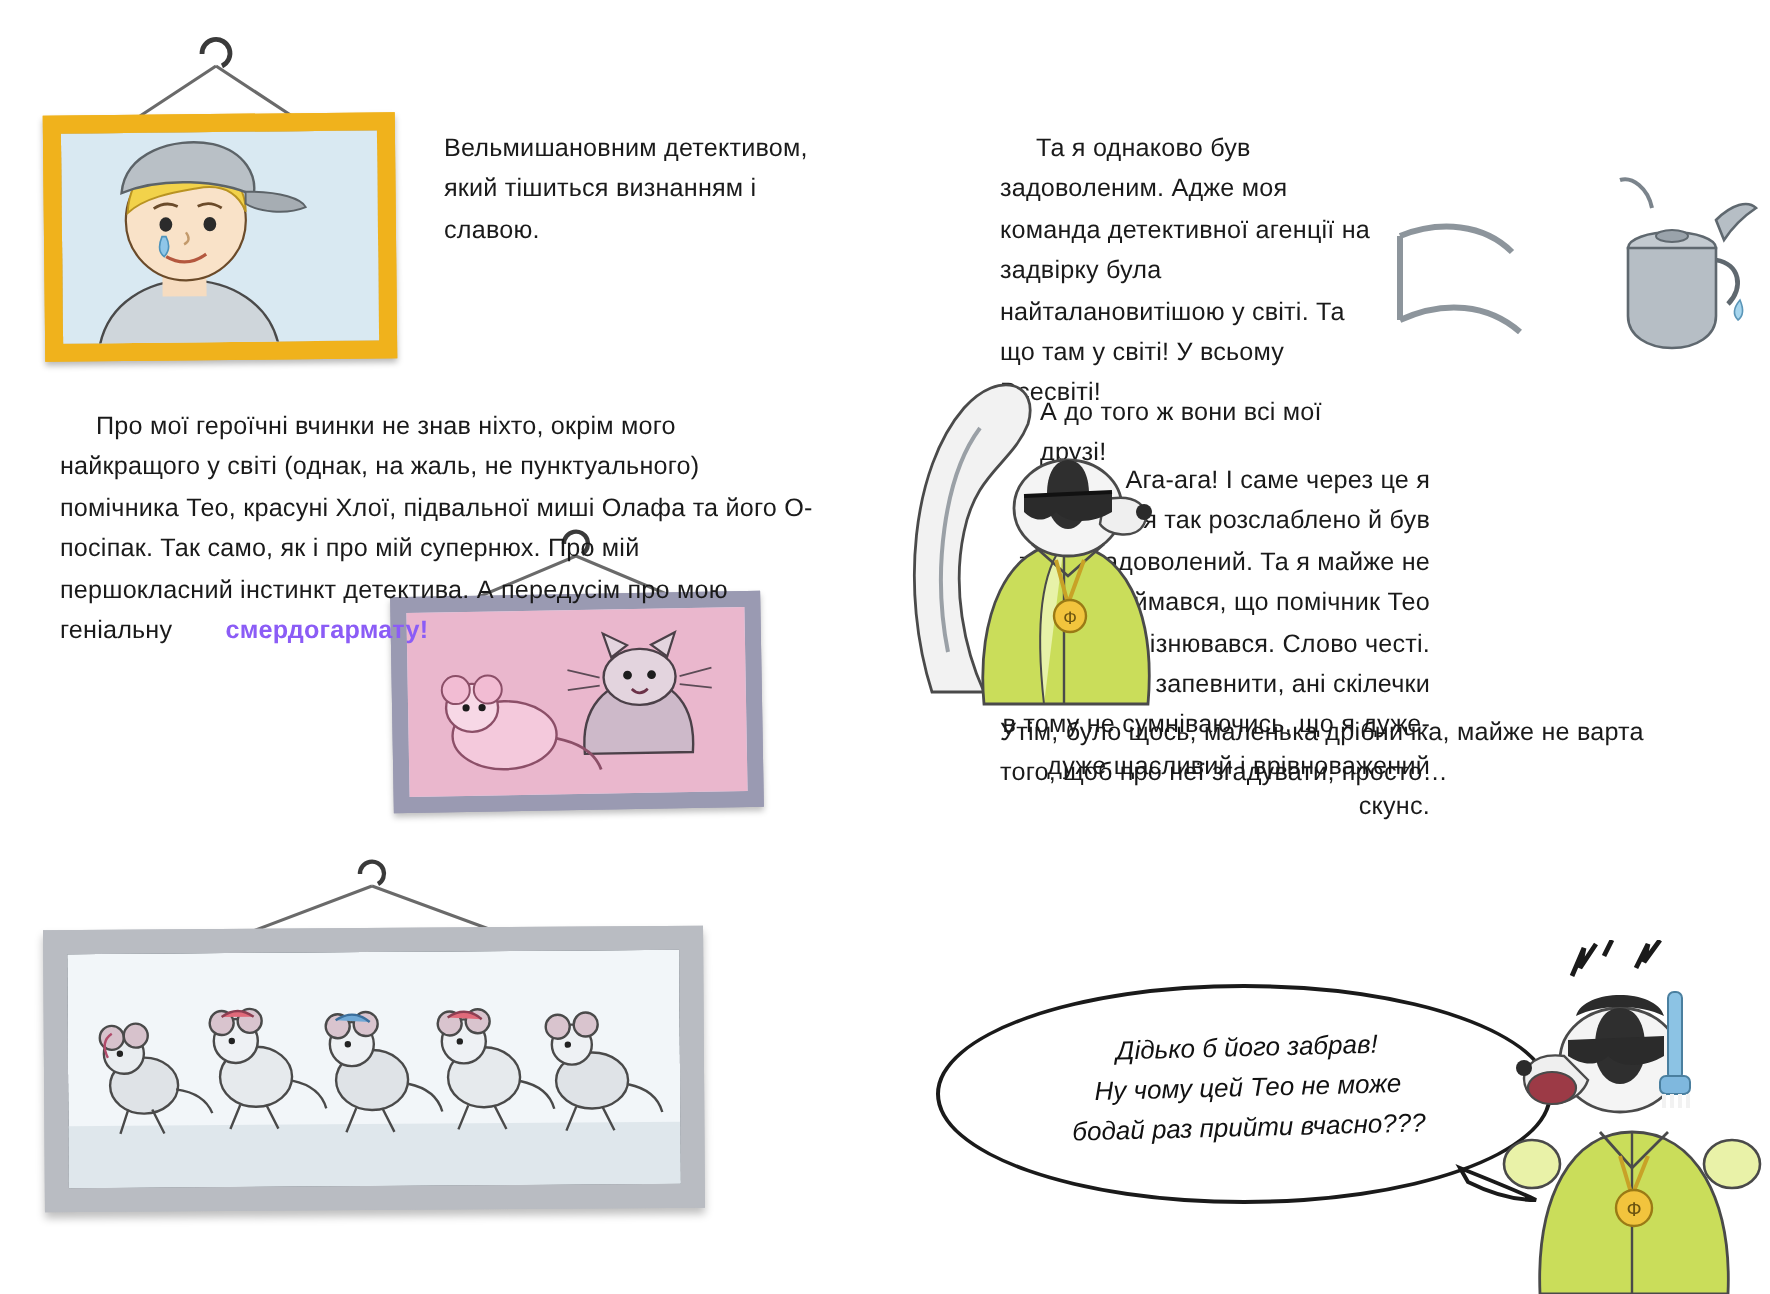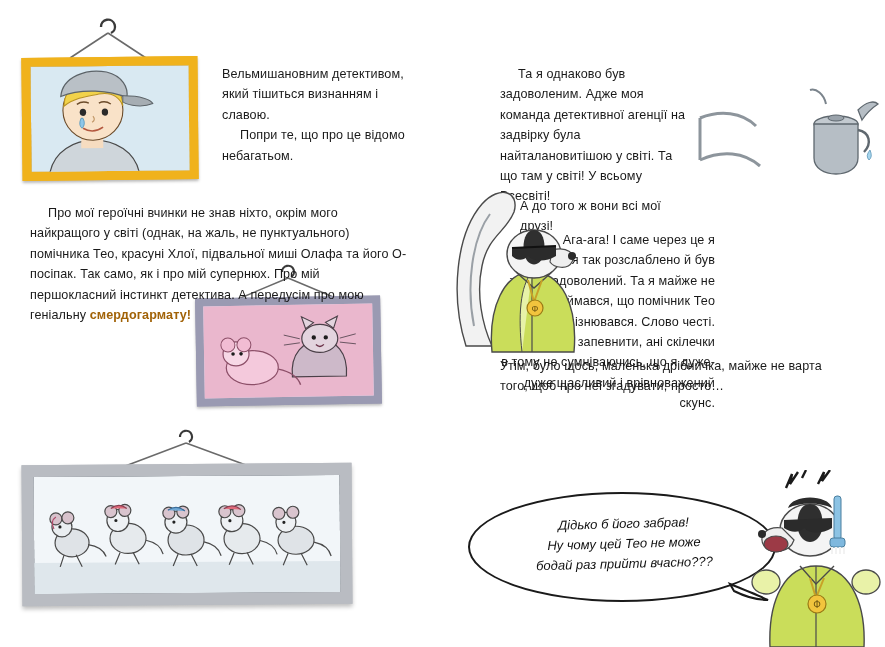--- a/index.html
+++ b/index.html
@@ -34,21 +34,22 @@
   .indent {
     text-indent: 18px;
   }
   .left-col {
     left: 222px;
     top: 64px;
     width: 185px;
   }
   .smell-word {
     font-weight: 700;
-    color: #a16207;
+    color: #8b5cf6;
+    margin-left: 23px;
   }
 
   .right-col-a {
     left: 500px;
     top: 64px;
     width: 190px;
     text-align: left;
   }
 
   
@@ -289,21 +290,20 @@
             <path d="M40,33 q14,3 17,14" fill="none"></path>
             <path d="M14,44 l-5,12 M27,44 l6,12" fill="none"></path>
           </g>
         </g>
       </svg>
     </div>
   </div>
 
   <div class="col left-col">
     <p>Вельмишановним детективом, який тішиться визнанням і славою.</p>
-    <p class="indent">Попри те, що про це відомо небагатьом.</p>
   </div>
 
   <div class="col" style="left:30px; top:203px; width:377px;">
     <p class="indent"><span>Про мої героїчні вчинки не знав ніхто, окрім мого найкращого у світі (однак, на жаль, не пунктуального) помічника Тео, красуні Хлої, підвальної миші Олафа та його О-посіпак. Так само, як і про мій супернюх. Про мій першокласний інстинкт детектива. А передусім про мою геніальну </span><span class="smell-word">смердогармату!</span></p>
   </div>
 
   <div class="col right-col-a">
     <p class="indent">Та я однаково був задоволеним. Адже моя команда детективної агенції на задвірку була найталановитішою у світі. Та що там у світі! У всьому Всесвіті!</p>
   </div>
 

